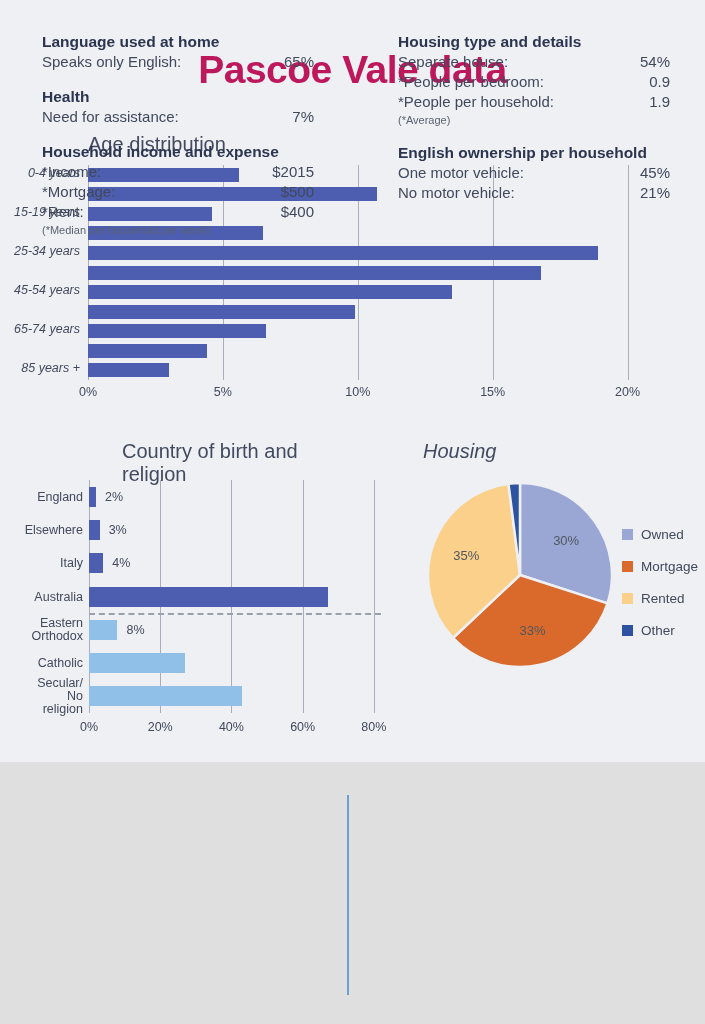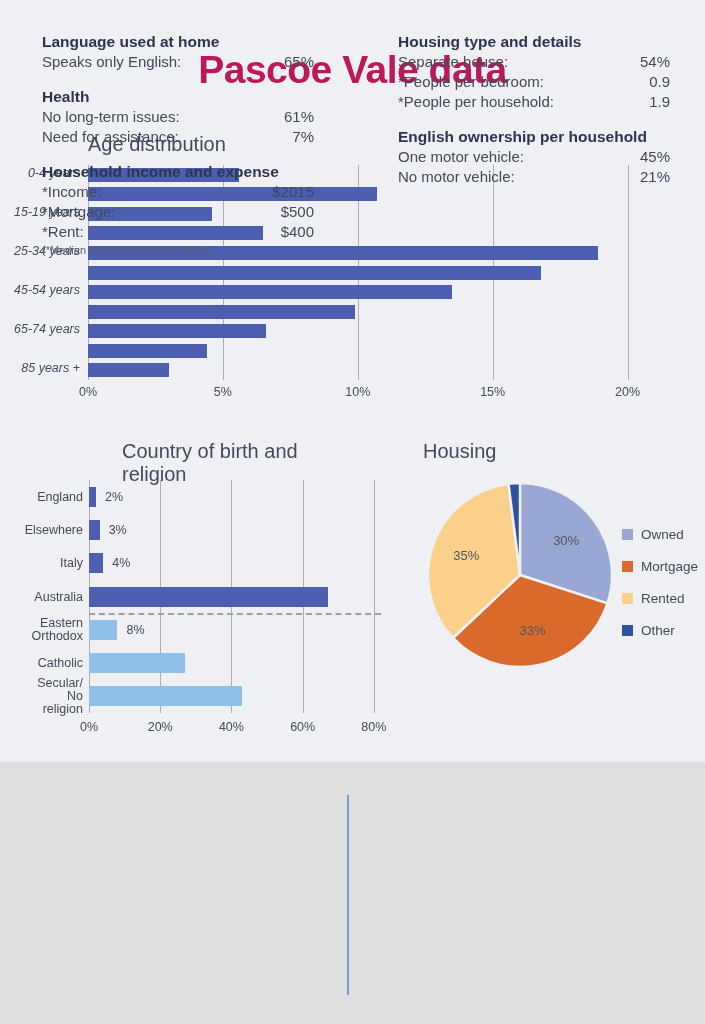--- a/index.html
+++ b/index.html
@@ -207,20 +207,21 @@
     position: absolute;
     top: 440px;
     left: 410px;
     width: 295px;
     height: 270px;
   }
   #housing-chart .chart-title {
     position: absolute;
     left: 13px;
     top: 0;
+    font-style: italic;
   }
   .pie-wrap {
     position: absolute;
     left: 15px;
     top: 40px;
     width: 190px;
     height: 190px;
   }
   .pie-svg { display: block; }
   .pie-pct {
@@ -469,24 +470,20 @@
       <div class="stat-group">
         <div class="stat-head">Language used at home</div>
         <div class="stat-row">
           <span>Speaks only English:</span>
           <span>65%</span>
         </div>
       </div>
       <div class="stat-group">
         <div class="stat-head">Health</div>
         <div class="stat-row">
-          <span>No long-term issues:</span>
-          <span>61%</span>
-        </div>
-        <div class="stat-row">
           <span>Need for assistance:</span>
           <span>7%</span>
         </div>
       </div>
       <div class="stat-group">
         <div class="stat-head">Household income and expense</div>
         <div class="stat-row">
           <span>*Income:</span>
           <span>$2015</span>
         </div>
@@ -509,20 +506,21 @@
           <span>54%</span>
         </div>
         <div class="stat-row">
           <span>*People per bedroom:</span>
           <span>0.9</span>
         </div>
         <div class="stat-row">
           <span>*People per household:</span>
           <span>1.9</span>
         </div>
+        <div class="stat-note">(*Average)</div>
       </div>
       <div class="stat-group">
         <div class="stat-head">English ownership per household</div>
         <div class="stat-row">
           <span>One motor vehicle:</span>
           <span>45%</span>
         </div>
         <div class="stat-row">
           <span>No motor vehicle:</span>
           <span>21%</span>

